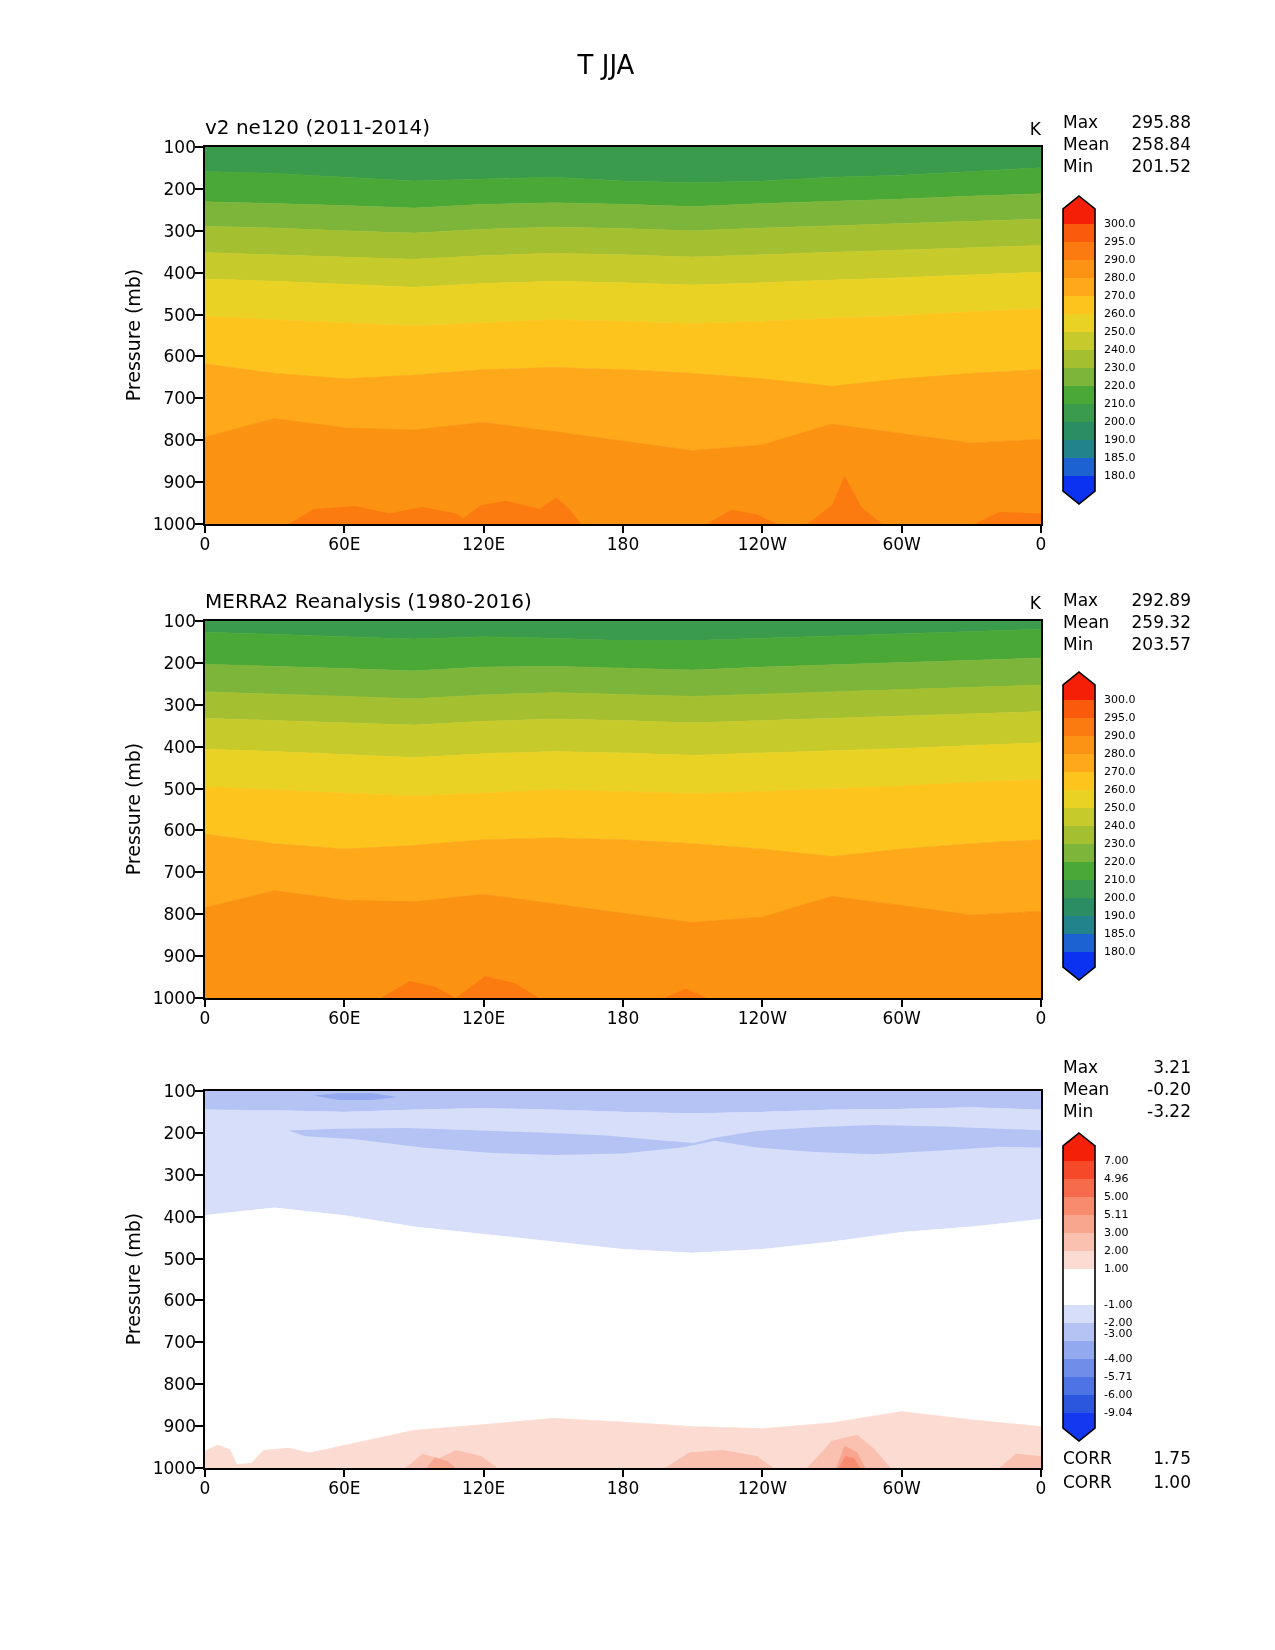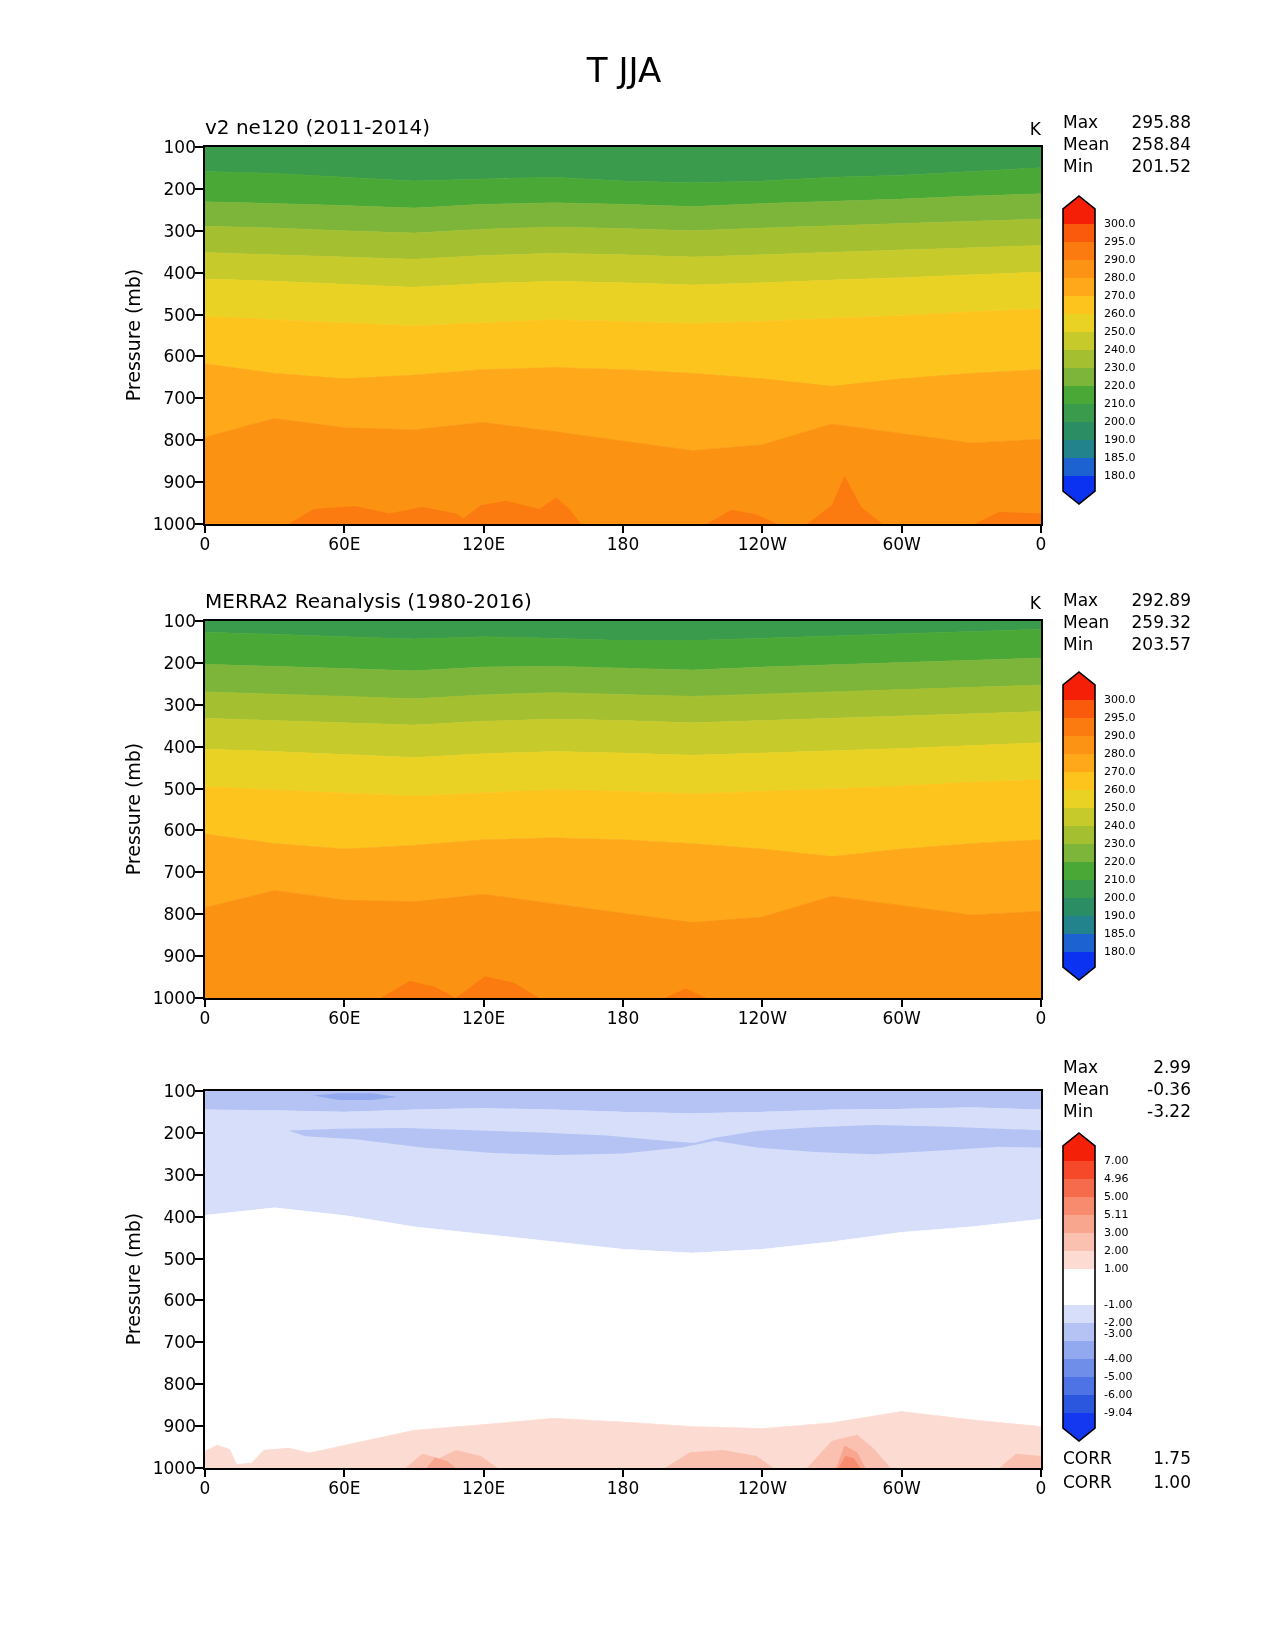--- a/index.html
+++ b/index.html
@@ -1,19 +1,19 @@
 <!DOCTYPE html>
 <html><head>
 <meta charset="utf-8">
 <style>
   html,body{margin:0;padding:0}
   body{width:1275px;height:1650px;background:#ffffff;position:relative;
        font-family:"DejaVu Sans",sans-serif;color:#000}
   #fig{position:absolute;inset:0}
-  #suptitle{position:absolute;top:50px;left:18px;width:1212px;text-align:center;font-size:34px}
+  #suptitle{position:absolute;top:50px;left:0;width:1212px;text-align:center;font-size:26px}
   .ptitle{position:absolute;font-size:20px;white-space:nowrap}
   #title-0{left:205px;top:115px}
   #title-1{left:205px;top:589px}
   #title-2{left:205px;top:1051px;width:836px;text-align:center;font-size:21px}
   .unit{position:absolute;left:205px;width:836px;text-align:right;font-size:17px}
   #unit-0{top:119px}
   #unit-1{top:593px}
   .ylab{position:absolute;left:133px;font-size:19px;white-space:nowrap;
         transform:translate(-50%,-50%) rotate(-90deg)}
   #ylab-0{top:335px}#ylab-1{top:809px}#ylab-2{top:1279px}
@@ -70,25 +70,25 @@
         <span>259.32</span>
       </div>
     <div class="srow">
         <span>Min</span>
         <span>203.57</span>
       </div>
   </div>
   <div id="stats-2" class="stats">
     <div class="srow">
         <span>Max</span>
-        <span>2.99</span>
+        <span>3.21</span>
       </div>
     <div class="srow">
         <span>Mean</span>
-        <span>-0.36</span>
+        <span>-0.20</span>
       </div>
     <div class="srow">
         <span>Min</span>
         <span>-3.22</span>
       </div>
   </div>
 
   <div id="extra-stats" class="stats">
     <div class="srow">
         <span>CORR</span>
@@ -363,16 +363,16 @@
     <div class="cblabel" style="top: 1168px;">4.96</div>
     <div class="cblabel" style="top: 1186px;">5.00</div>
     <div class="cblabel" style="top: 1204px;">5.11</div>
     <div class="cblabel" style="top: 1222px;">3.00</div>
     <div class="cblabel" style="top: 1240px;">2.00</div>
     <div class="cblabel" style="top: 1258px;">1.00</div>
     <div class="cblabel" style="top: 1294px;">-1.00</div>
     <div class="cblabel" style="top: 1312px;">-2.00</div>
     <div class="cblabel" style="top: 1323px;">-3.00</div>
     <div class="cblabel" style="top: 1348px;">-4.00</div>
-    <div class="cblabel" style="top: 1366px;">-5.00</div>
+    <div class="cblabel" style="top: 1366px;">-5.71</div>
     <div class="cblabel" style="top: 1384px;">-6.00</div>
     <div class="cblabel" style="top: 1402px;">-9.04</div>
   </div>
 
 </body></html>

